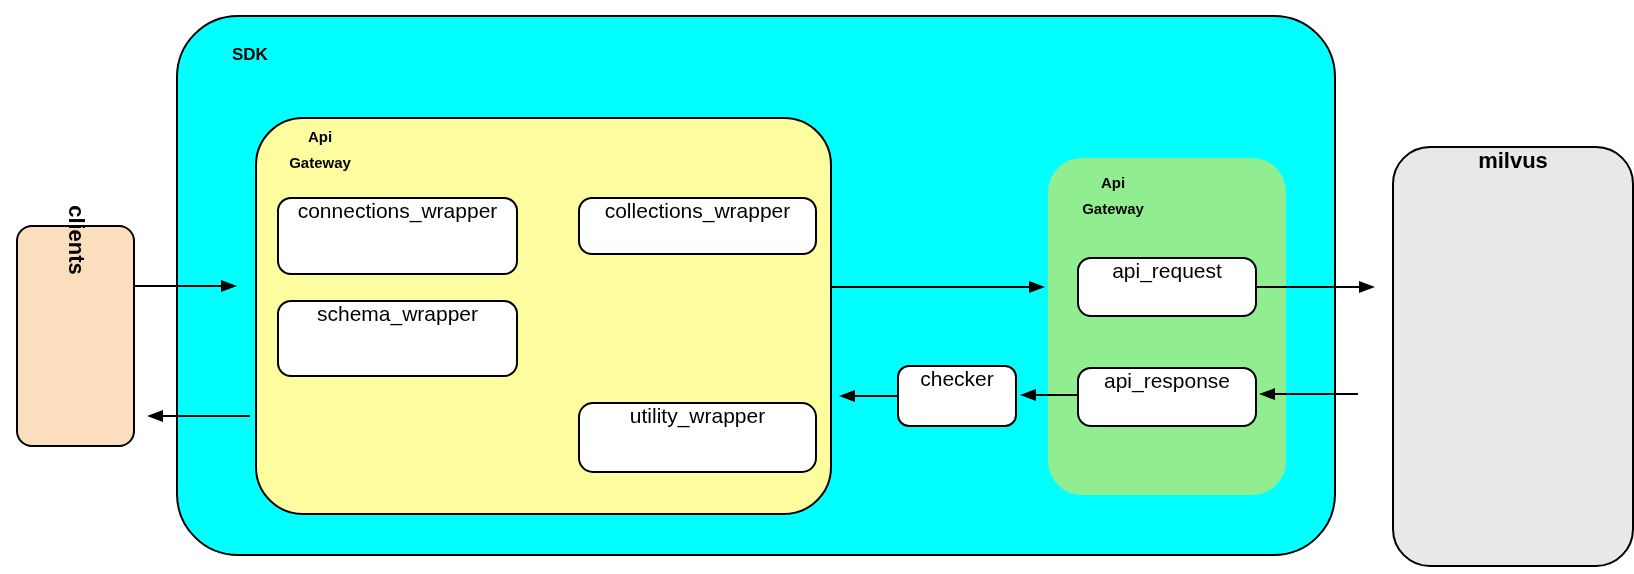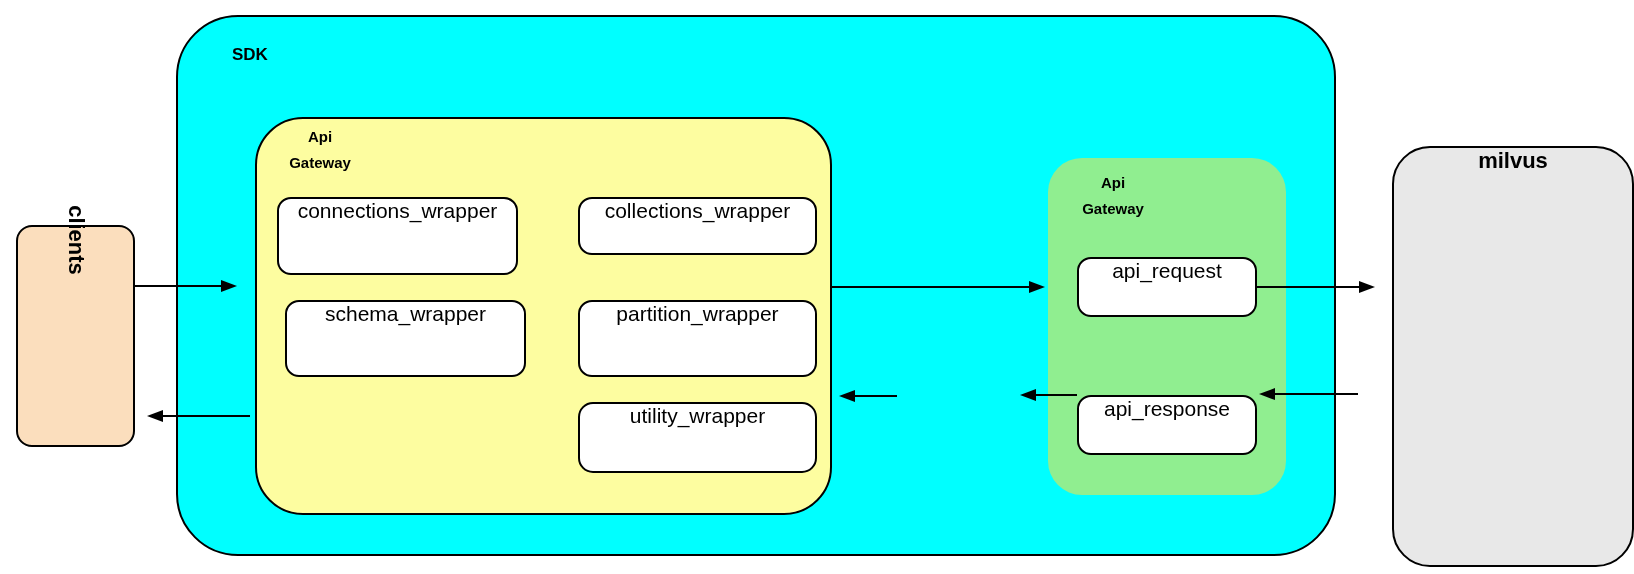--- a/index.html
+++ b/index.html
@@ -69,27 +69,27 @@
   }
   .api-gateway .group-label{left:12px;top:12px;width:106px;}
   .wbox{
     background:var(--box-fill);
     border-radius:14px;
     font-size:21px;
     white-space:nowrap;
   }
   .b-connections{left:277px;top:197px;width:241px;height:78px;}
   .b-collections{left:578px;top:197px;width:239px;height:58px;}
-  .b-schema{left:285px;top:300px;width:241px;height:77px;}
+  .b-schema{left:277px;top:300px;width:241px;height:77px;}
   .b-partition{left:578px;top:300px;width:239px;height:77px;}
   .b-index{left:277px;top:402px;width:241px;height:71px;}
   .b-utility{left:578px;top:402px;width:239px;height:71px;border-radius:15px;}
   .b-checker{left:897px;top:365px;width:120px;height:62px;border-radius:12px;}
   .b-request{left:1077px;top:257px;width:180px;height:60px;}
-  .b-response{left:1077px;top:367px;width:180px;height:60px;margin-top:28px;}
+  .b-response{left:1077px;top:367px;width:180px;height:60px;}
   .milvus{
     left:1376px;top:146px;width:242px;height:421px;
     border-radius:38px;
     background:var(--milvus-fill);
     font-weight:bold;font-size:22px;margin-left:16px;
   }
   .arrows{
     position:absolute;left:0;top:0;width:1634px;height:574px;
     pointer-events:none;
   }
@@ -118,27 +118,27 @@
 
   <div class="node wbox b-connections">
     <span>connections_wrapper</span>
   </div>
   <div class="node wbox b-collections">
     <span>collections_wrapper</span>
   </div>
   <div class="node wbox b-schema">
     <span>schema_wrapper</span>
   </div>
-  <div class="node wbox b-partition">
-    <span>partition_wrapper</span>
-  </div>
   <div class="node wbox b-utility">
     <span>utility_wrapper</span>
   </div>
 
+  <div class="node wbox b-checker">
+    <span>checker</span>
+  </div>
 
   <div class="container api-gateway">
     <div class="group-label">
       <span style="display:block">Api</span>
       <span style="display:block">Gateway</span>
     </div>
   </div>
 
   <div class="node wbox b-request">
     <span>api_request</span>

